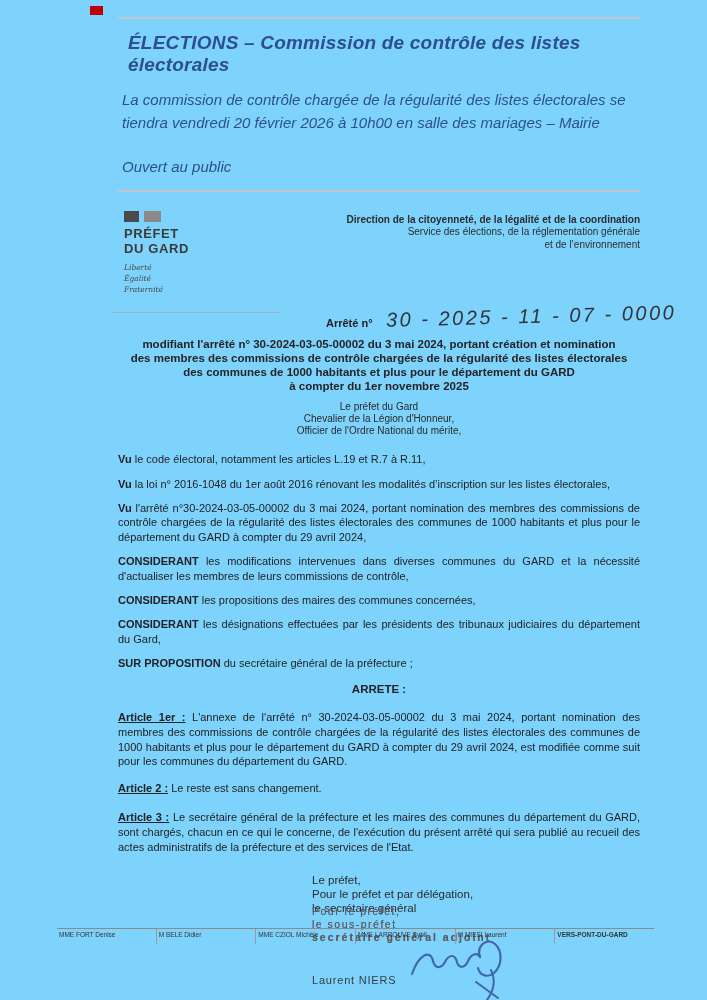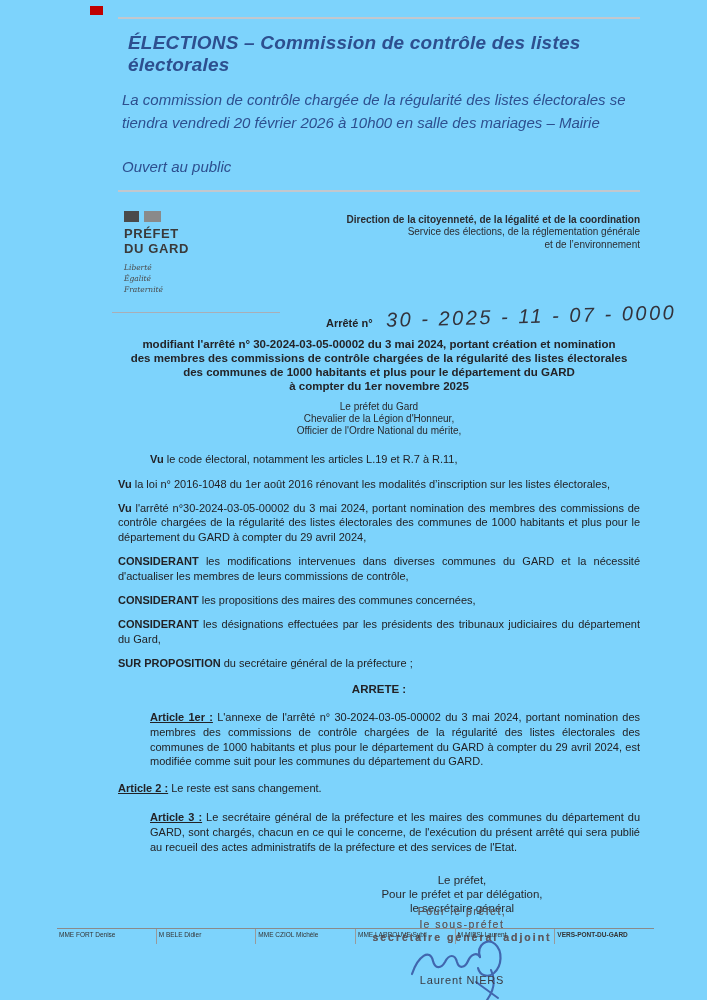--- a/index.html
+++ b/index.html
@@ -49,23 +49,23 @@
   .subject { margin-top:2px; text-align:center; font-weight:bold; font-size:11.5px; line-height:1.22; color:#242428; }
   .subject span { display:block; }
   .prefect-titles { margin-top:8px; text-align:center; font-weight:normal; font-size:10px; line-height:1.22; color:#2a2a2e; }
   .prefect-titles span { display:block; }
 
   .para { margin-top:9.5px; font-size:11px; line-height:1.33; text-align:justify; text-align-last:left; }
   .para .lead { font-weight:bold; }
   .arrete-heading { margin-top:13px; text-align:center; font-weight:bold; font-size:11.5px; }
   .article { margin-top:12px; }
   .article .lead { font-weight:bold; text-decoration:underline; }
-  .sp-lg { margin-top:15px;margin-left:32px; }
+  .sp-lg { margin-top:15px; }
 
-  .sig-block { width:300px; margin:20px 28px 0 auto; text-align:center; font-size:11.5px; line-height:1.2; color:#2a2a2e; position:relative; }
+  .sig-block { width:300px; margin:20px 28px 0 auto; font-size:11.5px; line-height:1.2; color:#2a2a2e; position:relative; }
   .sig-block .typed span { display:block; }
   .stamp { margin-top:-11px; color:#5a5a63; font-size:10.5px; letter-spacing:1.5px; line-height:1.25; text-shadow:0 0 .6px #777; }
   .stamp span { display:block; }
   .stamp .s3 { font-weight:bold; letter-spacing:2px; }
   .sig-ink { position:relative; height:44px; margin-top:-2px; }
   .sig-ink svg { position:absolute; left:94px; top:-6px; }
   .signer { position:relative; margin-top:-12px; font-size:11px; letter-spacing:.8px; color:#3a3a42; z-index:1; }
 
   .bottom-strip {
     position:absolute; left:57px; right:53px; top:928px;

